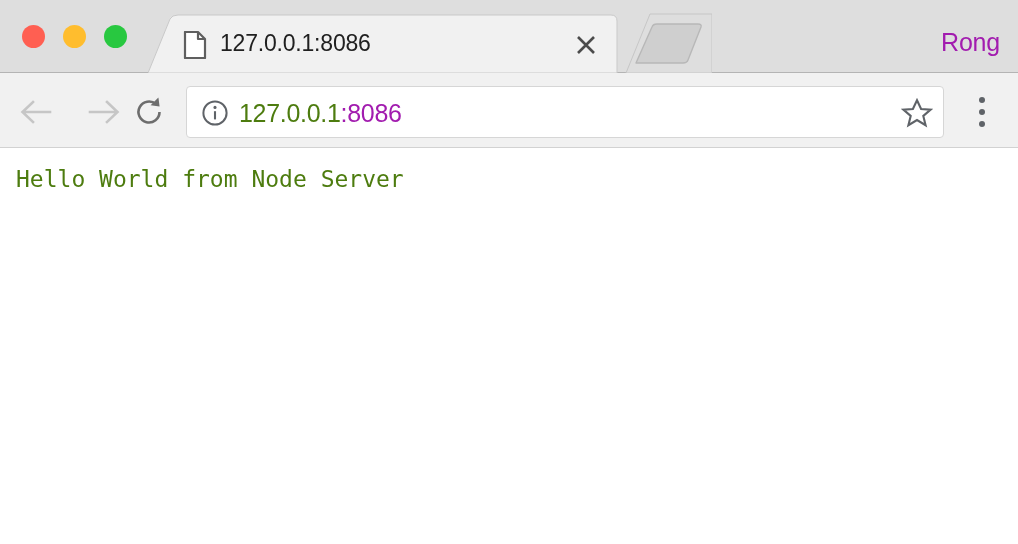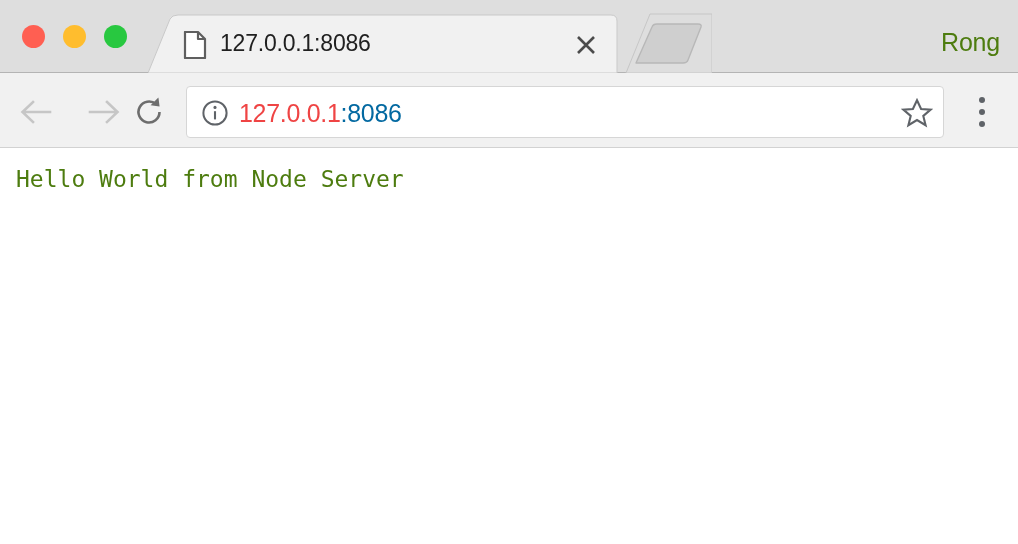--- a/index.html
+++ b/index.html
@@ -96,21 +96,21 @@
     top: 12px;
     width: 100px;
     height: 61px;
   }
 
   #profile-name {
     position: absolute;
     right: 18px;
     top: 28px;
     font-size: 25px;
-    color: #4d7c0f;
+    color: #a21caf;
     letter-spacing: -0.2px;
   }
 
   
   #toolbar {
     position: absolute;
     left: 0;
     top: 73px;
     width: 1018px;
     height: 75px;
@@ -155,22 +155,22 @@
   #url-text {
     position: absolute;
     left: 52px;
     top: 10px;
     font-size: 25px;
     line-height: 32px;
     color: #202124;
     letter-spacing: -0.3px;
     white-space: nowrap;
   }
-  #url-text .url-scheme-host { color: #ef4444; }
-  #url-text .url-port { color: #0369a1; }
+  #url-text .url-scheme-host { color: #4d7c0f; }
+  #url-text .url-port { color: #a21caf; }
 
   #bookmark-star {
     position: absolute;
     right: 10px;
     top: 10px;
     width: 32px;
     height: 32px;
     cursor: default;
   }
 

